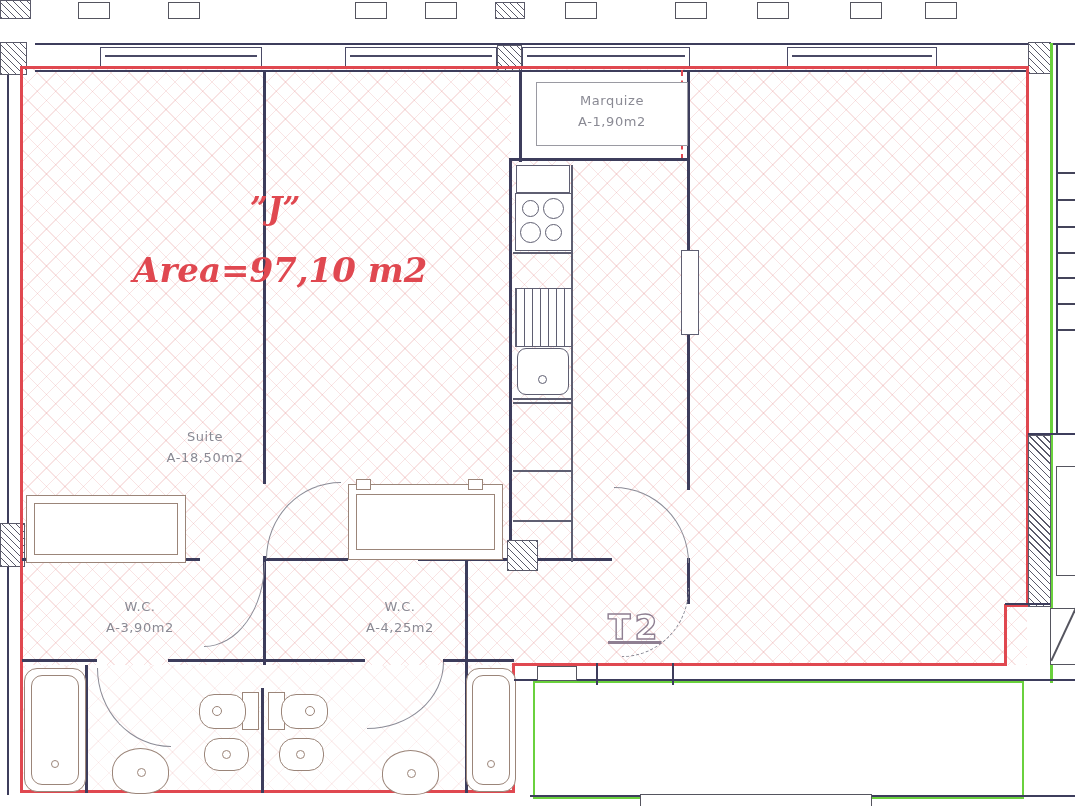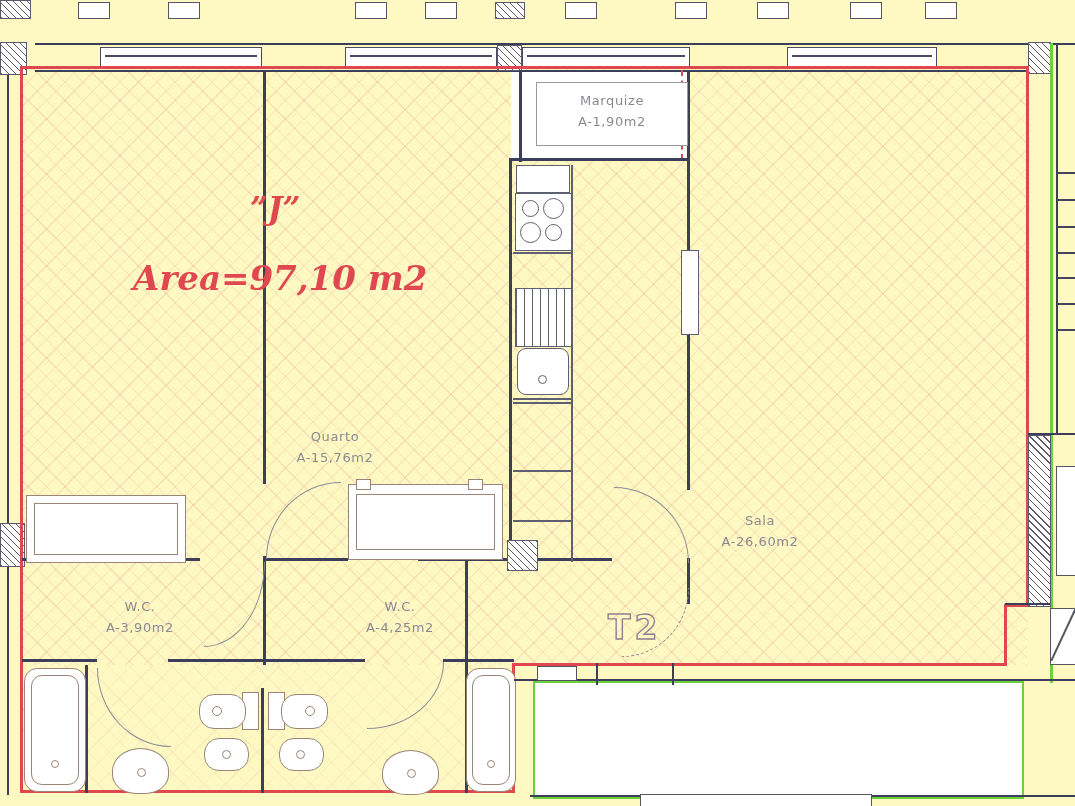--- a/index.html
+++ b/index.html
@@ -1,18 +1,18 @@
 <!DOCTYPE html>
 <html style="--boundary: #e04850; --wall: #3d3d5c; --fixture: #9b8579; --label: #8a8a94; --green: #6ad13d;"><head>
 <meta charset="utf-8">
 <style>
   html,body{margin:0;padding:0;background:#e8e8e4;}
   #plan{
     position:relative; width:1075px; height:806px; overflow:hidden;
-    background:#fef9c3;
+    background:#ffffff;
     font-family:"DejaVu Sans", sans-serif;
   }
   .abs{position:absolute;}
   
   .hatch-pink{
     background-image:
       repeating-linear-gradient(45deg, rgba(224,120,120,.20) 0 1px, transparent 1px 13px),
       repeating-linear-gradient(-45deg, rgba(224,120,120,.20) 0 1px, transparent 1px 13px);
   }
   .hatch-pink-light{
@@ -52,20 +52,21 @@
   }
   .red-text{
     color:var(--boundary,#e04850);
     font-family:"DejaVu Serif", serif; font-style:italic; font-weight:700;
     white-space:nowrap;
   }
   .t2{
     font-size:33px; font-weight:700; letter-spacing:4px;
     color:transparent; -webkit-text-stroke:1.4px #8f7f92;
     font-family:"DejaVu Sans", sans-serif;
+    text-decoration:underline;
   }
   .burner{border:1.5px solid #5f5f72; border-radius:50%; background:#fff;}
   .stripes{
     background-image:repeating-linear-gradient(90deg, #5f5f72 0 1px, transparent 1px 8px);
   }
   .dashed-red{border-left:2px dashed var(--boundary,#e04850); background:transparent;}
 </style>
 </head>
 <body>
 
@@ -209,34 +210,30 @@
   <div class="abs w" style="left:596px;top:663px;width:2px;height:22px;"></div>
   <div class="abs w" style="left:672px;top:663px;width:2px;height:22px;"></div>
   <div class="abs tick" style="left:640px;top:794px;width:230px;height:12px;"></div>
 
   <div class="abs" style="left:536px;top:82px;width:150px;height:62px;border:1px solid #9a9aa2;background:#fff;">
     <div class="lbl" style="padding-top:7px;">
       <div>Marquize</div>
       <div>A-1,90m2</div>
     </div>
   </div>
-  <div class="abs lbl" style="left:270px;top:426px;width:130px;">
-    <div>Quarto</div>
-    <div>A-15,76m2</div>
-  </div>
-  <div class="abs lbl" style="left:700px;top:510px;width:120px;">
-    <div>Sala</div>
-    <div>A-26,60m2</div>
+  <div class="abs lbl" style="left:145px;top:426px;width:120px;">
+    <div>Suite</div>
+    <div>A-18,50m2</div>
   </div>
   <div class="abs lbl" style="left:80px;top:596px;width:120px;">
     <div>W.C.</div>
     <div>A-3,90m2</div>
   </div>
   <div class="abs lbl" style="left:340px;top:596px;width:120px;">
     <div>W.C.</div>
     <div>A-4,25m2</div>
   </div>
 
   <div class="abs red-text" style="left:250px;top:190px;font-size:31px;">”J”</div>
-  <div class="abs red-text" style="left:133px;top:250px;font-size:34px;margin-top:8px;">Area=97,10  m2</div>
+  <div class="abs red-text" style="left:133px;top:250px;font-size:34px;">Area=97,10  m2</div>
   <div class="abs t2" style="left:608px;top:608px;">T2</div>
 
 </div>
 
 </body></html>

